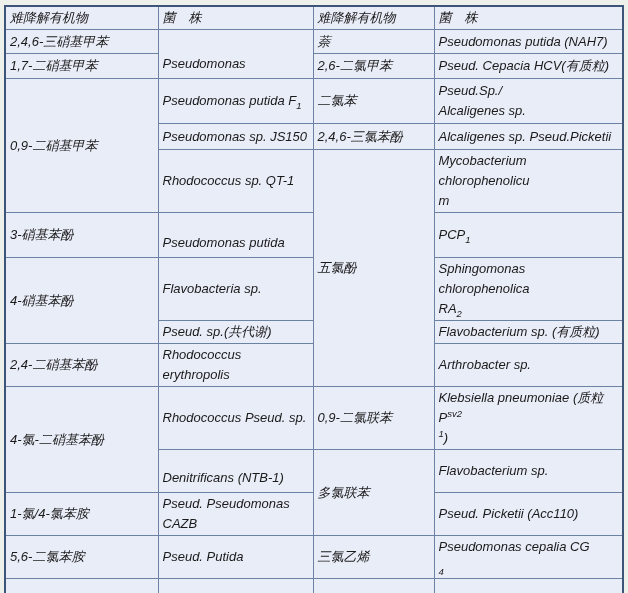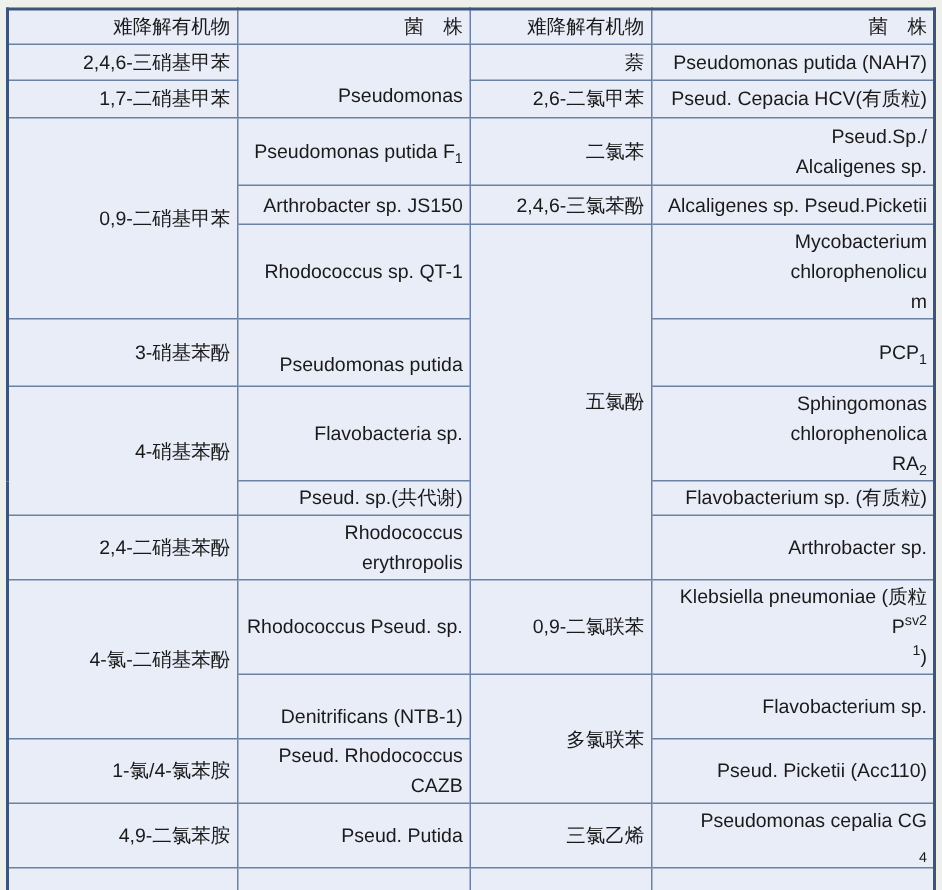--- a/index.html
+++ b/index.html
@@ -15,25 +15,26 @@
     table-layout:fixed;
     width:618px;
     background:var(--cell-bg,#e9edf8);
     border:2px solid var(--border-outer,#3c5579);
   }
   table.deg td{
     border:1px solid var(--border-inner,#6b82a4);
     font-size:13px;
     line-height:20px;
     padding:1px 4px;
-    text-align:right;
+    text-align:left;
     vertical-align:middle;
     overflow-wrap:break-word;
     word-wrap:break-word;
     color:var(--text,#1a1a1a);
+    font-style:italic;
   }
   table.deg td.vb{vertical-align:bottom;padding-bottom:4px;}
   sub,sup{font-size:9.5px;line-height:0;}
 </style>
 </head>
 <body>
 
 <div class="table-wrap">
 <table class="deg">
   <colgroup>
@@ -60,21 +61,21 @@
     <td>2,6-二氯甲苯</td>
     <td>Pseud. Cepacia HCV(有质粒)</td>
   </tr>
   <tr style="height:45px">
     <td rowspan="3">0,9-二硝基甲苯</td>
     <td>Pseudomonas putida F<sub>1</sub></td>
     <td>二氯苯</td>
     <td>Pseud.Sp./<br>Alcaligenes sp.</td>
   </tr>
   <tr style="height:26px">
-    <td>Arthrobacter sp. JS150</td>
+    <td>Pseudomonas sp. JS150</td>
     <td>2,4,6-三氯苯酚</td>
     <td>Alcaligenes sp. Pseud.Picketii</td>
   </tr>
   <tr style="height:44px">
     <td>Rhodococcus sp. QT-1</td>
     <td rowspan="5">五氯酚</td>
     <td>Mycobacterium chlorophenolicu<br>m</td>
   </tr>
   <tr style="height:45px">
     <td>3-硝基苯酚</td>
@@ -101,25 +102,25 @@
     <td>0,9-二氯联苯</td>
     <td>Klebsiella pneumoniae (质粒P<sup>sv2</sup><br><sup>1</sup>)</td>
   </tr>
   <tr style="height:43px">
     <td class="vb">Denitrificans (NTB-1)</td>
     <td rowspan="2">多氯联苯</td>
     <td>Flavobacterium sp.</td>
   </tr>
   <tr style="height:24px">
     <td>1-氯/4-氯苯胺</td>
-    <td>Pseud. Rhodococcus CAZB</td>
+    <td>Pseud. Pseudomonas CAZB</td>
     <td>Pseud. Picketii (Acc110)</td>
   </tr>
   <tr style="height:40px">
-    <td>4,9-二氯苯胺</td>
+    <td>5,6-二氯苯胺</td>
     <td>Pseud. Putida</td>
     <td>三氯乙烯</td>
     <td>Pseudomonas cepalia CG<br><sub>4</sub></td>
   </tr>
   <tr style="height:47px">
     <td rowspan="3">2-氯甲烷</td>
     <td>Pseud. DM/DM</td>
     <td></td>
     <td class="vb">Ntrosomonas europala</td>
   </tr>

